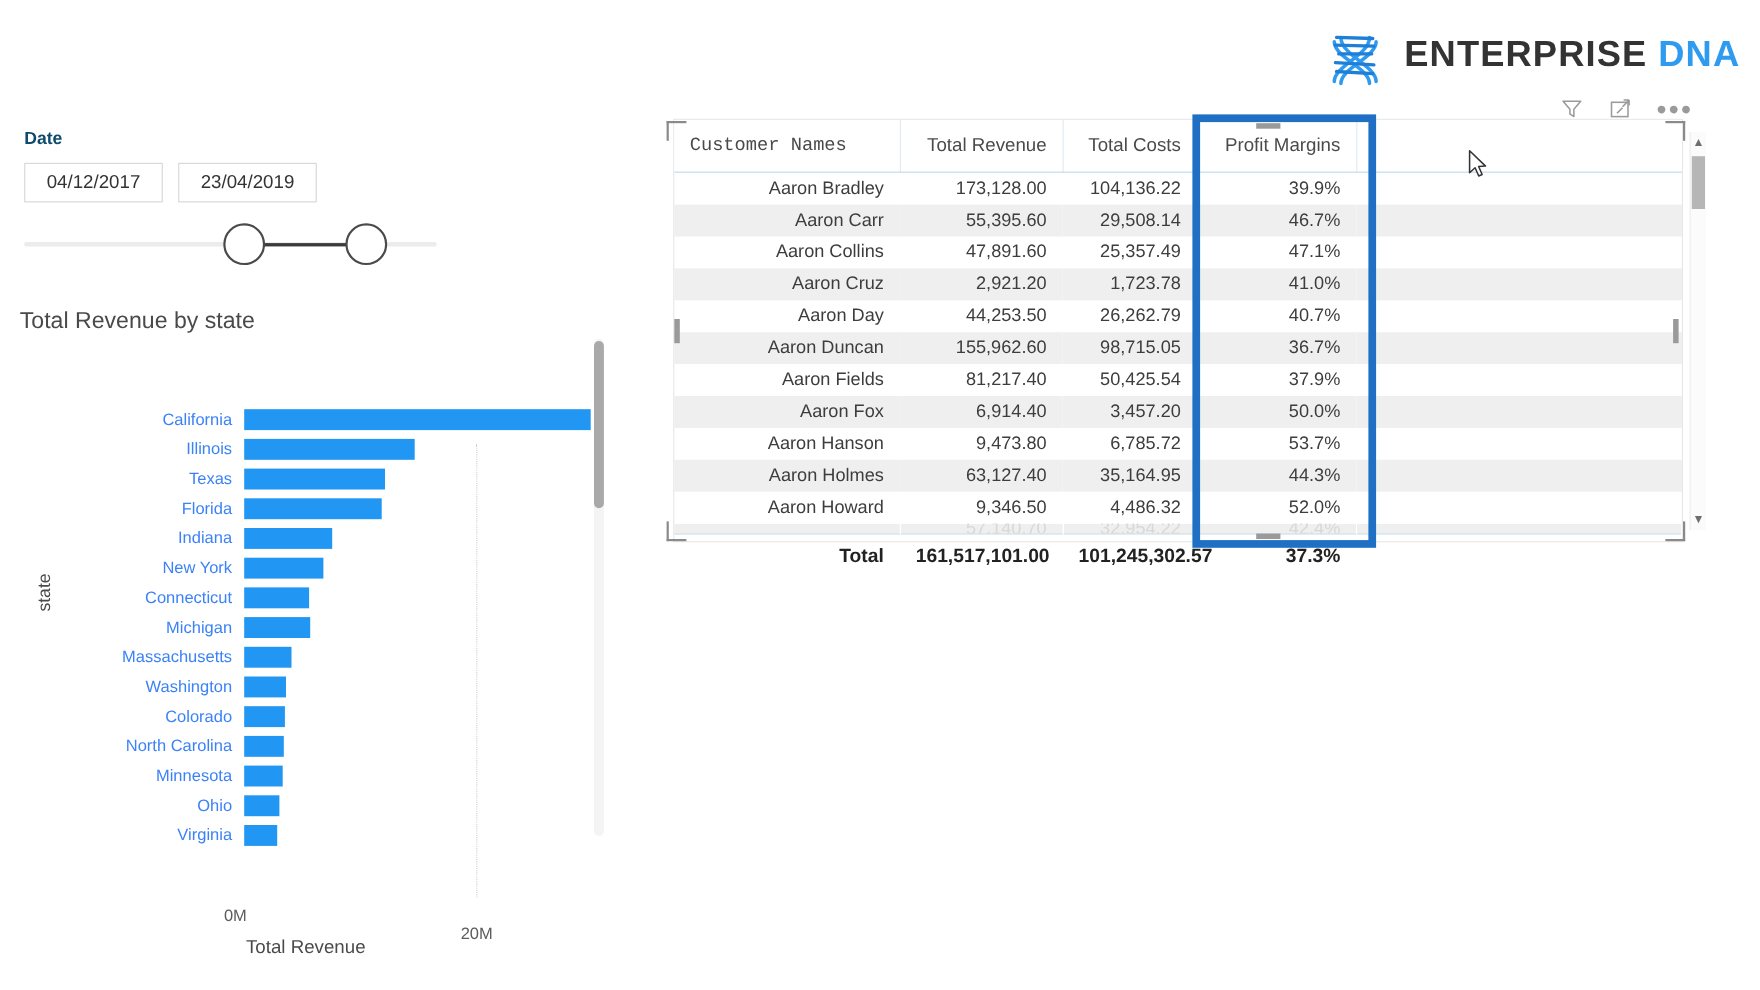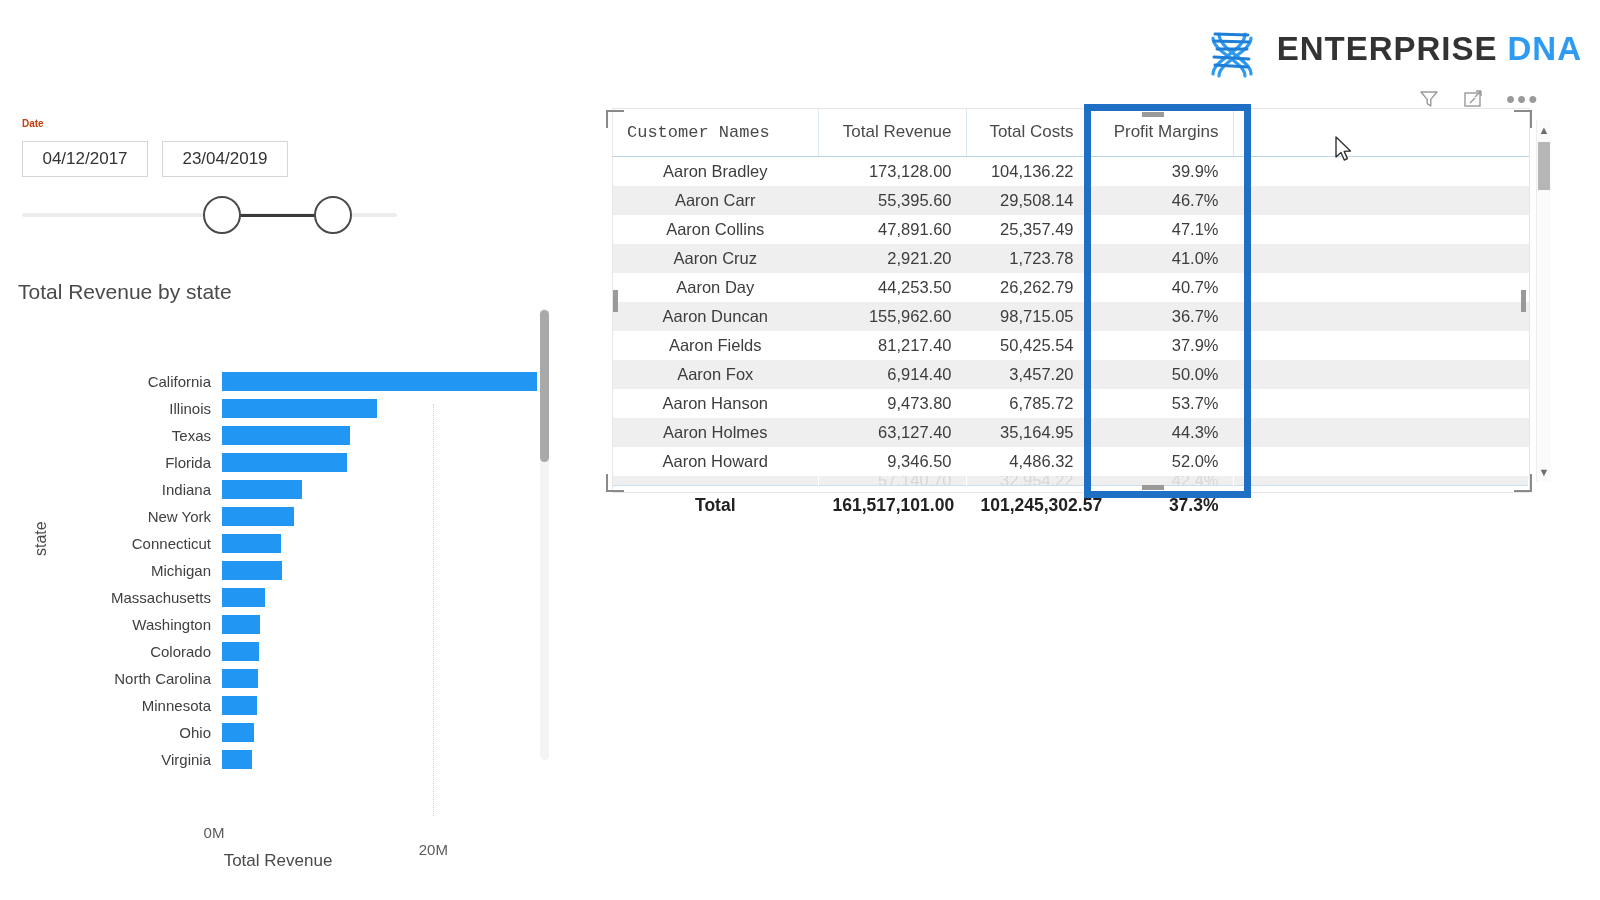--- a/index.html
+++ b/index.html
@@ -20,21 +20,21 @@
   .brand-logo{width:62px;height:58px;flex:0 0 auto;}
   .brand-text{
     font-size:33px; font-weight:bold; letter-spacing:1.0px;
     display:flex; gap:10px; align-items:baseline;
   }
   .brand-ent{color:#333333;}
   .brand-dna{color:#2f9bf0;}
 
   
   .slicer{position:absolute;left:22px;top:118px;width:400px;}
-  .slicer-title{font-size:10px;font-weight:bold;color:#c2410c;margin-bottom:12px;}
+  .slicer-title{font-size:16px;font-weight:bold;color:#0c4a6e;margin-bottom:12px;}
   .slicer-inputs{display:flex;gap:14px;}
   .slicer-box{
     border:1px solid #d6d6d6;background:#fff;
     padding:7px 12px;font-size:17px;color:#333;
     min-width:100px;text-align:center;
   }
   .slider-wrap{position:relative;height:46px;margin-top:14px;width:375px;}
   .slider-track{
     position:absolute;left:0;right:0;top:22px;height:4px;background:#ececec;border-radius:2px;
   }
@@ -54,21 +54,21 @@
   .chart-body{position:relative;height:440px;}
   .y-axis-title{
     position:absolute;left:14px;top:230px;transform:rotate(-90deg);
     transform-origin:left top;font-size:16px;color:#4a4a4a;
   }
   .plot{position:absolute;left:45px;top:42px;width:490px;height:445px;}
   .rows{position:absolute;left:0;top:0;width:100%;}
   .row{display:flex;align-items:center;height:27px;}
   .row-label{
     width:148px;text-align:right;padding-right:11px;
-    font-size:15px;color:#404040;white-space:nowrap;
+    font-size:15px;color:#3b82f6;white-space:nowrap;
   }
   .row-bar{height:19px;background:#2196f3;}
   .gridline{
     position:absolute;top:36px;height:412px;width:0;
     border-left:1px dotted #d0d0d0;
   }
   .xlabels{position:absolute;left:45px;top:498px;width:490px;height:22px;}
   .xlabel{position:absolute;font-size:15px;color:#5c5c5c;transform:translateX(-50%);}
   .x-axis-title{
     position:absolute;left:45px;top:525px;width:430px;text-align:center;
@@ -95,21 +95,21 @@
     border-bottom:1px solid #b9d7ef;
     border-right:1px solid #dfe9f1;
     background:#fff;
   }
   .tbl th.cust{text-align:left;font-family:Liberation Mono, monospace;}
   .tbl th.last{border-right:none;}
   .tbl td{
     font-size:16.5px;color:#3d3d3d;padding:5px 14px;text-align:right;
     border-right:1px solid transparent;
   }
-  .tbl td.cust{text-align:center;}
+  .tbl td.cust{text-align:right;}
   .tbl tr.alt td{background:#efefef;}
   .tbl tr.cut td{
     color:#d8d8d8;height:9px;padding:0 14px;overflow:hidden;
     font-size:16.5px;line-height:9px;
   }
   .tbl tr.total td{
     font-weight:bold;font-size:17.5px;color:#222;
     border-top:1px solid #c9dff0;padding:9px 14px 10px 14px;
   }
   .tbl tr.total td.rev, .tbl tr.total td.cost{border-left:1px solid #cfe2f2;}

